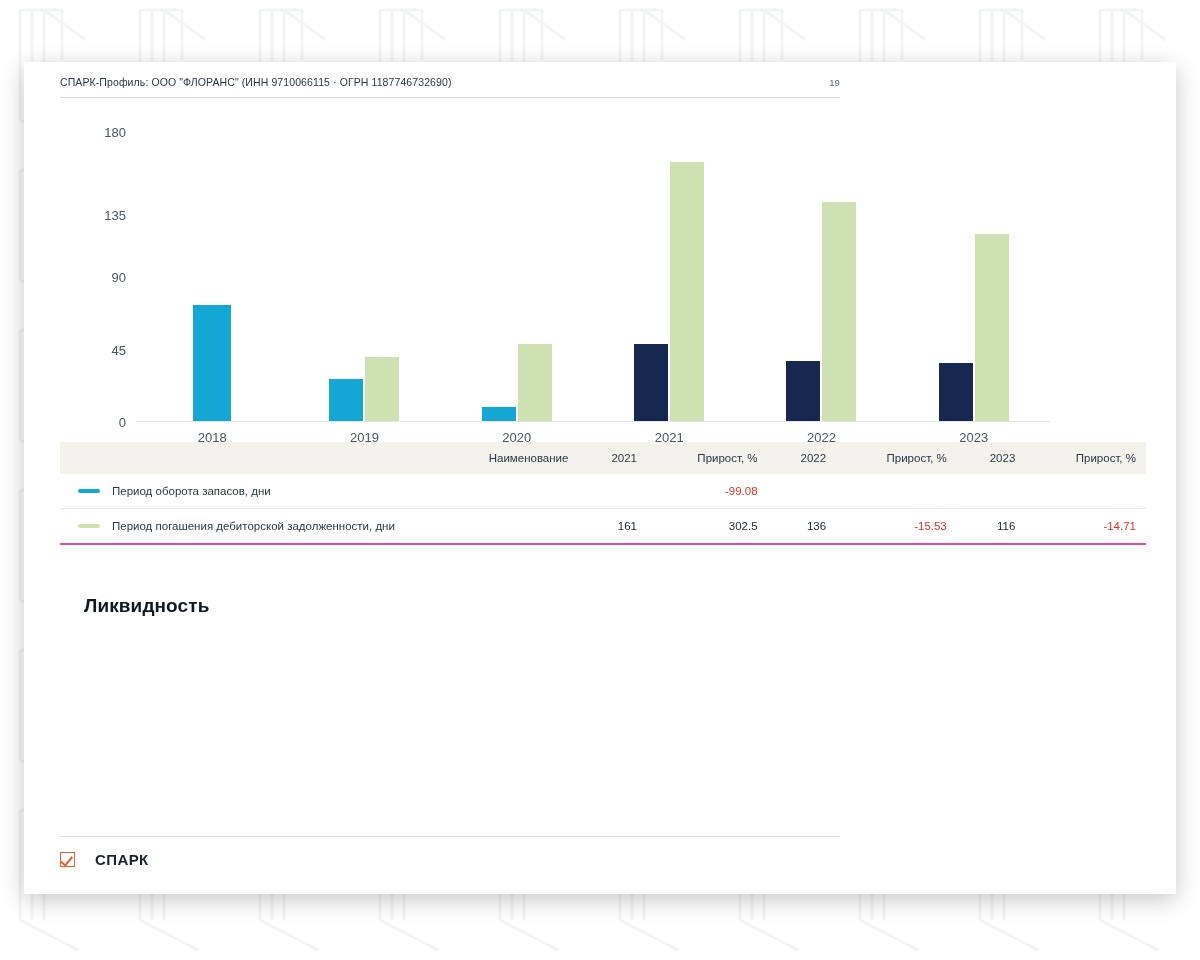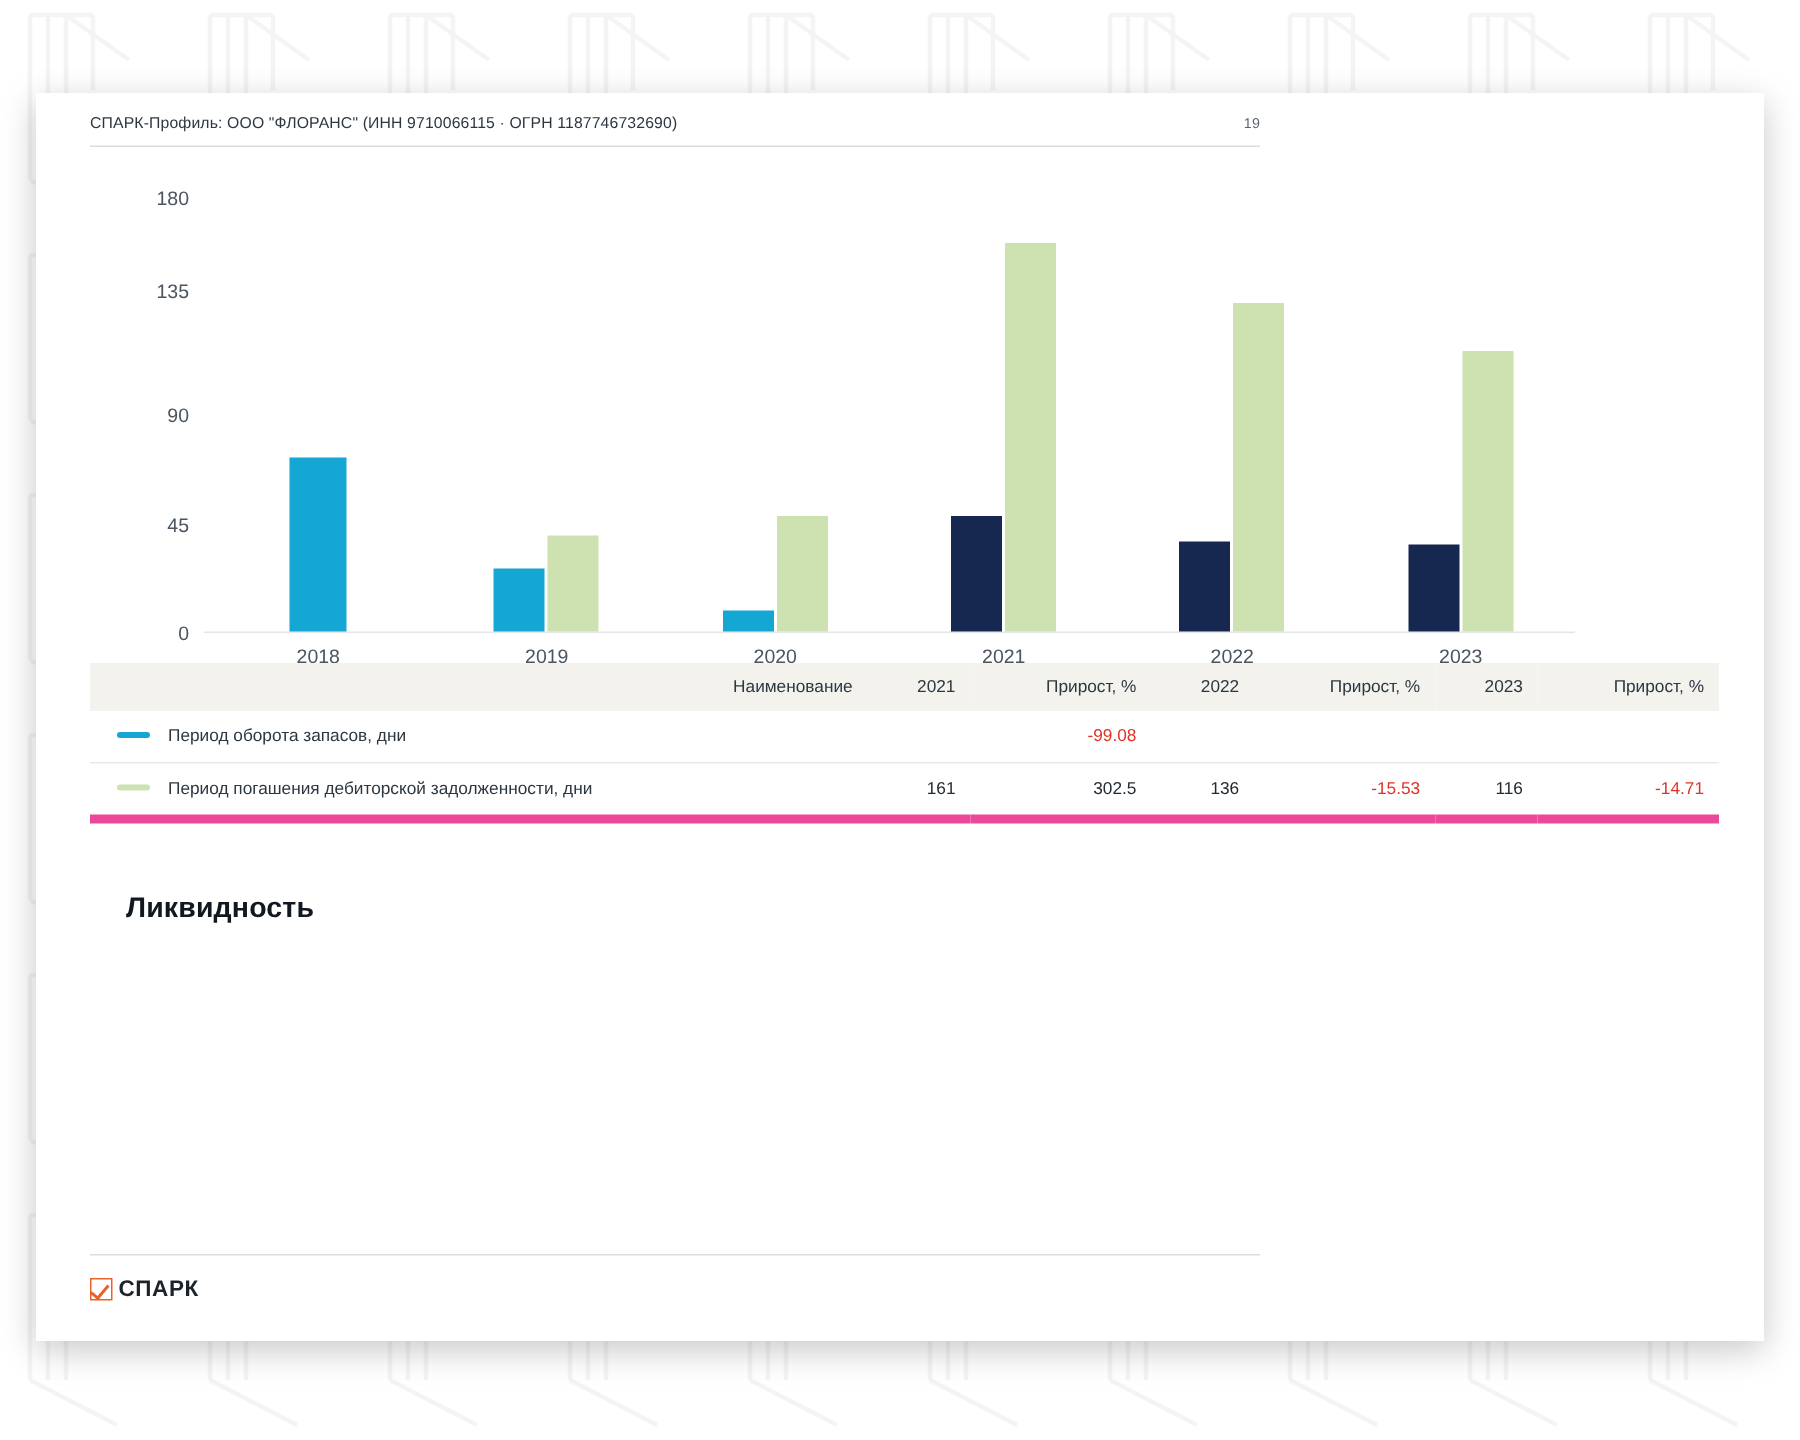--- a/index.html
+++ b/index.html
@@ -107,21 +107,21 @@
     text-align: right;
     color: #222b33;
     font-size: 11.5px;
     white-space: nowrap;
   }
   tbody td.name-col {
     text-align: left;
     padding-left: 18px;
     color: #2c3742;
   }
-  tbody tr:last-child td { border-bottom: 6px solid #ec4899; }
+  tbody tr:last-child td { border-bottom: 2px solid #ec4899; }
   .swatch {
     display: inline-block;
     width: 22px; height: 4px;
     border-radius: 2px;
     margin-right: 12px;
     vertical-align: middle;
     position: relative;
     top: -1px;
   }
   .neg { color: #e03127; }
@@ -141,21 +141,21 @@
     position: absolute;
     left: 36px; bottom: 26px;
     width: 780px;
     border-top: 1px solid #d8dde2;
     padding-top: 14px;
     display: flex;
     align-items: center;
   }
   .logo {
     display: flex; align-items: center;
-    gap: 4px;
+    gap: 20px;
   }
   .logo-mark {
     width: 15px; height: 15px;
     border: 1.6px solid #e8622a;
     position: relative;
   }
   .logo-mark::after {
     content: "";
     position: absolute;
     left: 2px; top: 1px;
@@ -204,21 +204,21 @@
     <div id="doc-header">
       <span>СПАРК-Профиль: ООО "ФЛОРАНС" (ИНН 9710066115 · ОГРН 1187746732690)</span>
       <span class="pageno">19</span>
     </div>
 
     <div id="chart-block">
       <div class="y-labels" id="yaxis">
           <div class="y-label" style="top: 290px;">0</div>
           <div class="y-label" style="top: 217.5px;">45</div>
           <div class="y-label" style="top: 145px; margin-left: 28px;">90</div>
-          <div class="y-label" style="top: 62px;">135</div>
+          <div class="y-label" style="top: 83px;">135</div>
           <div class="y-label" style="top: 0px;">180</div>
         </div>
       <div class="plot" id="plot">
           <div class="group" style="left: 0%; width: 16.6667%;">
             <div class="bar" style="background: rgb(20, 167, 212); height: 116px; width: 38px; left: calc(50% - 19px);"></div>
           </div>
           <div class="group" style="left: 16.6667%; width: 16.6667%;">
             <div class="bar" style="background: rgb(20, 167, 212); height: 41.8889px; width: 34px; left: calc(50% - 35px);"></div>
             <div class="bar" style="background: rgb(205, 226, 176); height: 64.4444px; width: 34px; left: calc(50% + 1px);"></div>
           </div>

